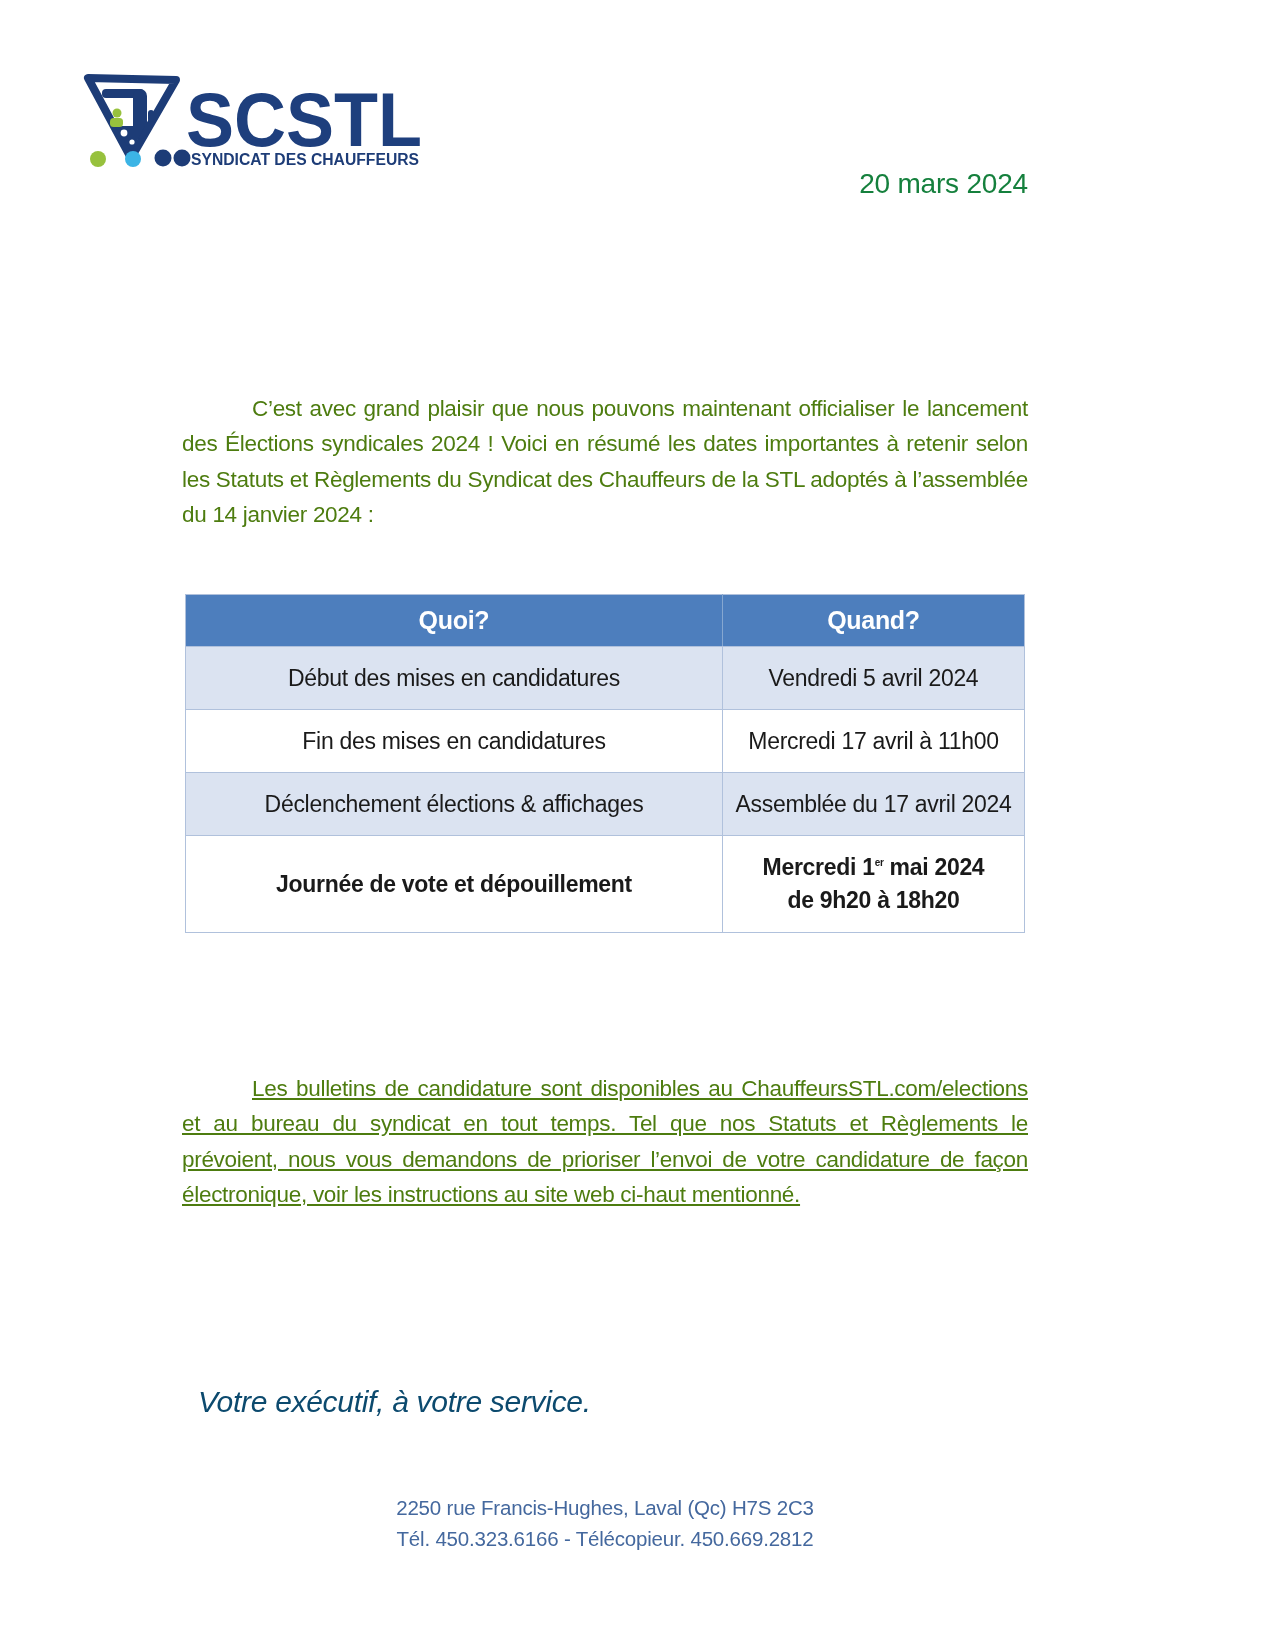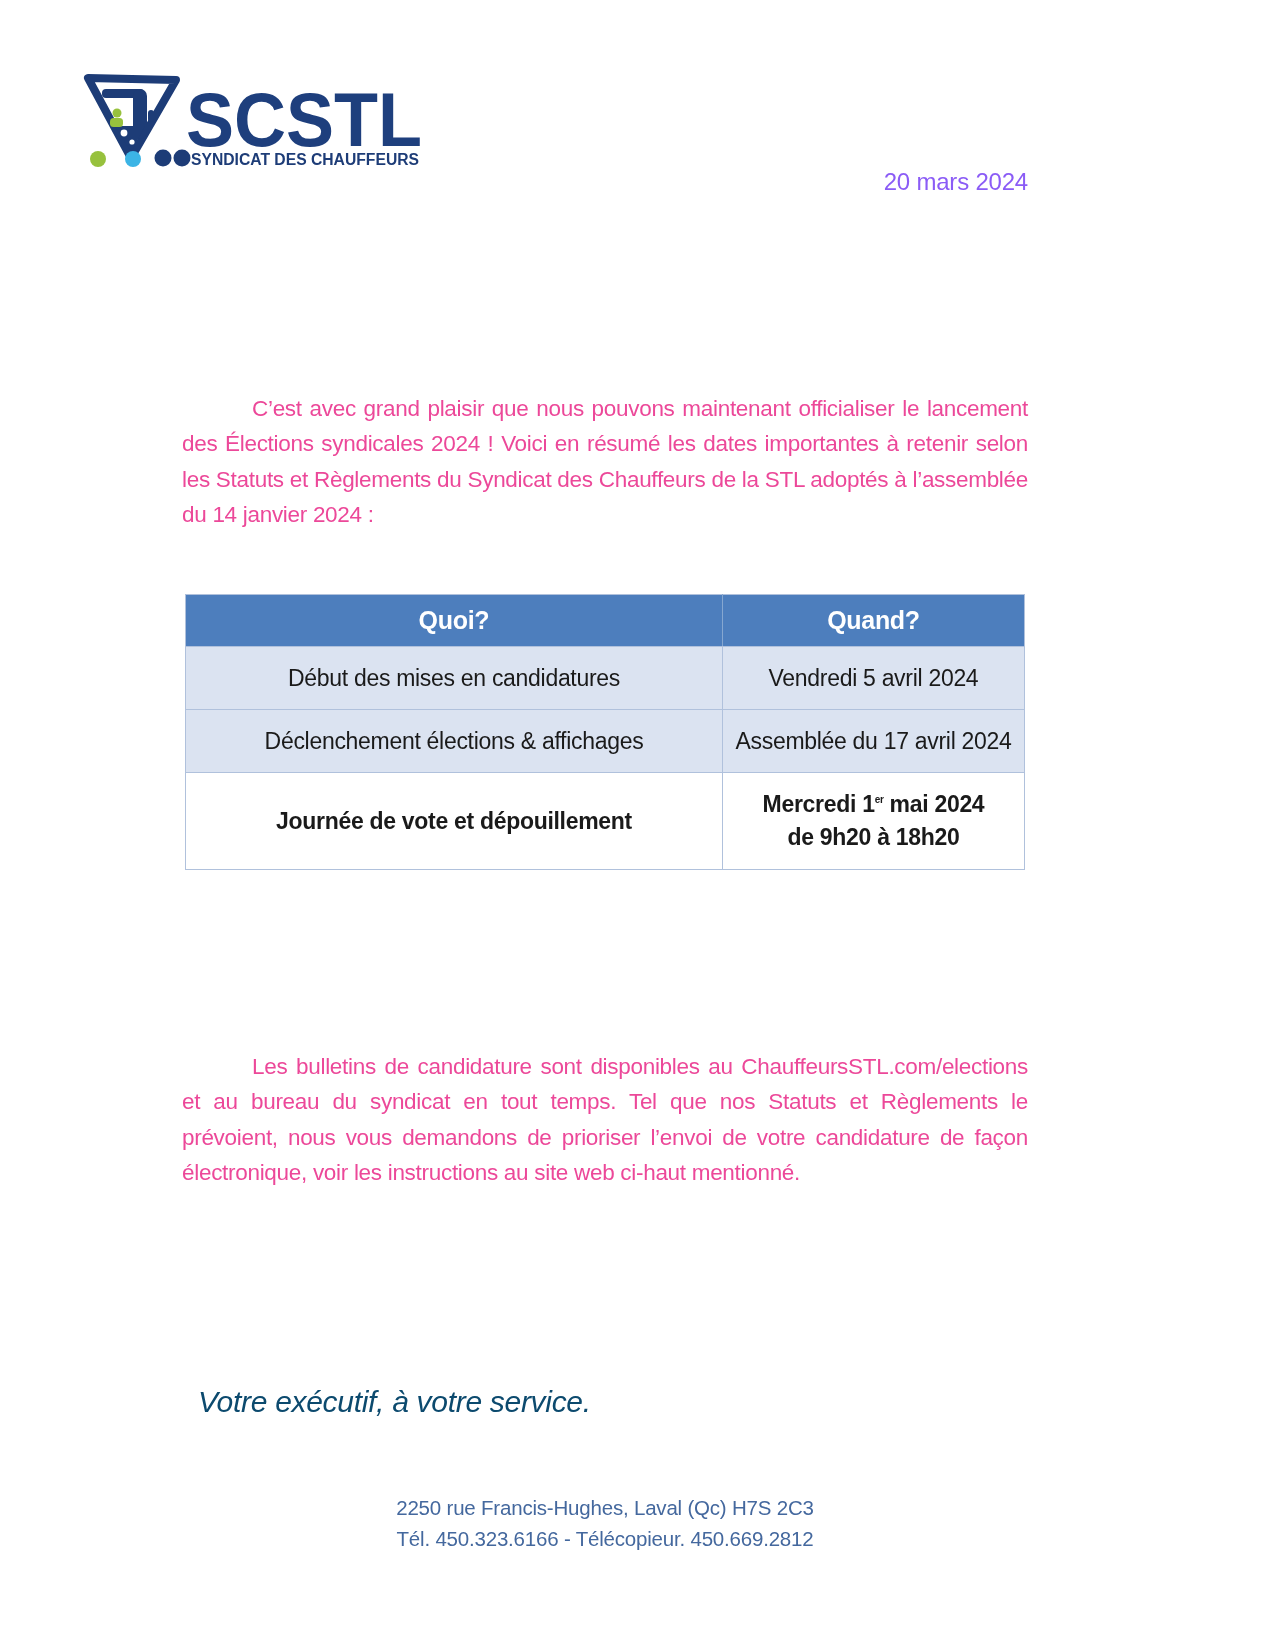--- a/index.html
+++ b/index.html
@@ -9,38 +9,38 @@
     background:#ffffff;
     font-family:"Liberation Sans", sans-serif;
     color:#1a1a1a;
     overflow:hidden;
   }
   
   .logo{position:absolute;left:78px;top:62px;width:352px;height:116px;}
   
   .dateline{
     position:absolute;left:182px;top:168px;width:846px;
-    text-align:right;font-size:24px;letter-spacing:-0.2px;color:#8b5cf6;
+    text-align:right;font-size:28px;letter-spacing:-0.2px;color:#15803d;
   }
   
   .title-wrap{position:absolute;left:182px;top:232px;width:846px;text-align:center;}
   .title{
     display:inline-block;
     font-size:63px;font-weight:400;color:#000;
     white-space:nowrap;letter-spacing:-1px;
     transform:scaleX(0.78);transform-origin:center;
   }
   
   .para{
     position:absolute;left:182px;width:846px;
     font-size:22.5px;line-height:35.5px;letter-spacing:-0.3px;
-    text-align:justify;text-indent:70px;color:#ec4899;
+    text-align:justify;text-indent:70px;color:#4d7c0f;
   }
   .para-intro{top:368px;}
-  .para-bulletins{top:1026px;}
+  .para-bulletins{top:1048px;text-decoration:underline;}
   
   .sched{
     position:absolute;left:185px;top:594px;width:840px;
     border-collapse:collapse;table-layout:fixed;
     font-size:23px;letter-spacing:-0.3px;
   }
   .sched col.c1{width:64%;}
   .sched col.c2{width:36%;}
   .sched th{
     height:49px;background:#4d7ebd;color:#ffffff;
@@ -116,20 +116,24 @@
       <tr>
         <th>Quoi?</th>
         <th>Quand?</th>
       </tr>
     </thead>
     <tbody>
       <tr class="shaded">
         <td>Début des mises en candidatures</td>
         <td>Vendredi 5 avril 2024</td>
       </tr>
+      <tr>
+        <td>Fin des mises en candidatures</td>
+        <td>Mercredi 17 avril à 11h00</td>
+      </tr>
       <tr class="shaded">
         <td>Déclenchement élections &amp; affichages</td>
         <td>Assemblée du 17 avril 2024</td>
       </tr>
       <tr class="bold-row">
         <td>Journée de vote et dépouillement</td>
         <td>
           <span>Mercredi 1</span><sup>er</sup><span> mai 2024</span><br>
           <span>de 9h20 à 18h20</span>
         </td>

